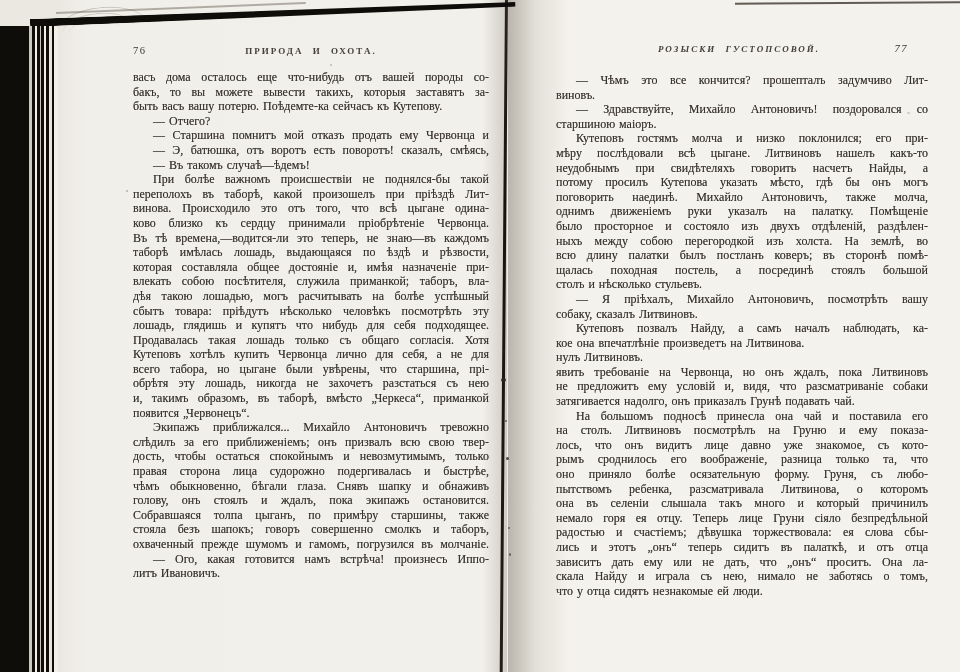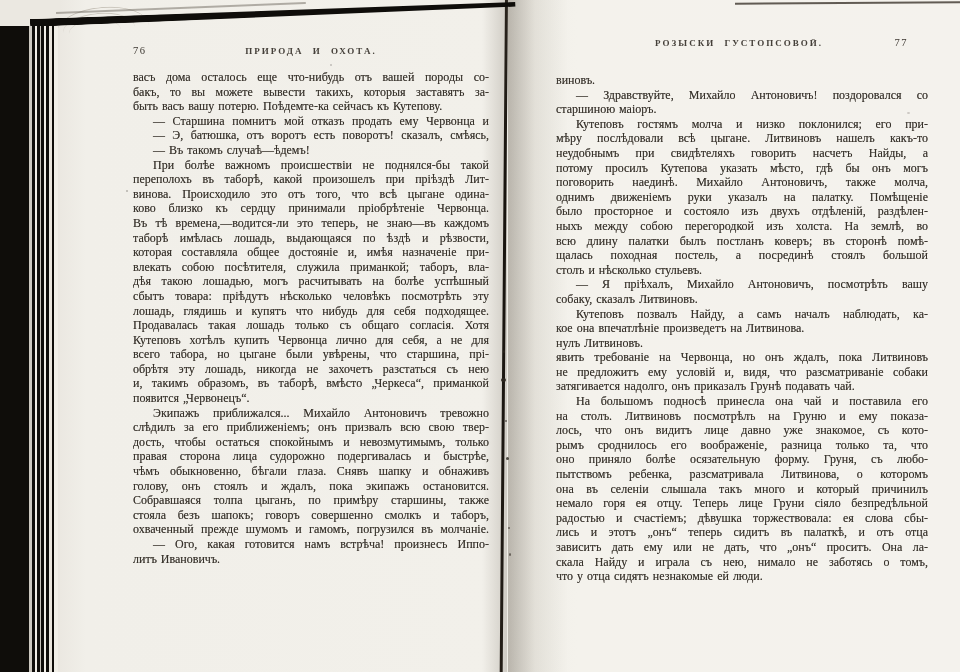--- a/index.html
+++ b/index.html
@@ -40,21 +40,21 @@
     background:linear-gradient(to left, rgba(108,100,88,.26), rgba(242,240,234,0)); }
   .speck { position:absolute; border-radius:50%; background:#2b251e; }
   
   .phead { position:absolute; height:14px; font-size:9px; letter-spacing:2px;
     word-spacing:5px; font-weight:bold; color:#45403a; }
   .phead .ptitle { position:absolute; left:0; right:0; text-align:center; }
   .phead .pnum { position:absolute; top:-1px; font-size:10.5px; font-weight:normal;
     letter-spacing:1.5px; color:#3c3731; }
   .phead.l { left:133px; top:46px; width:356px; }
   .phead.l .pnum { left:0; }
-  .phead.r { left:556px; top:38px; width:366px; }
+  .phead.r { left:556px; top:44px; width:366px;font-style:italic; }
   .phead.r .pnum { right:14px; }
   .col { position:absolute; color:var(--ink, #37322b); font-size:12px; }
   .col.l { left:133px; top:70px; width:356px; }
   .col.r { left:556px; top:73px; width:372px; }
   .bl { height:14.6px; line-height:14.6px; white-space:normal;
     text-align:justify; text-align-last:justify; word-spacing:1px;
     text-shadow:0 0 .35px rgba(55,50,43,.55); }
   .bl.end { text-align-last:left; }
   .bl.ind { text-indent:20px; }
 </style>
@@ -67,20 +67,21 @@
   <div class="sheet r"></div>
 
   <div class="phead l">
     <span class="pnum">76</span>
     <span class="ptitle">ПРИРОДА И ОХОТА.</span>
   </div>
   <div class="col l" id="left-col">
       <div class="bl">васъ дома осталось еще что-нибудь отъ вашей породы со-</div>
       <div class="bl">бакъ, то вы можете вывести такихъ, которыя заставятъ за-</div>
       <div class="bl end">быть васъ вашу потерю. Поѣдемте-ка сейчасъ къ Кутепову.</div>
+      <div class="bl end ind">— Отчего?</div>
       <div class="bl ind">— Старшина помнитъ мой отказъ продать ему Червонца и</div>
       <div class="bl ind">— Э, батюшка, отъ воротъ есть поворотъ! сказалъ, смѣясь,</div>
       <div class="bl end ind">— Въ такомъ случаѣ—ѣдемъ!</div>
       <div class="bl ind">При болѣе важномъ происшествіи не поднялся-бы такой</div>
       <div class="bl">переполохъ въ таборѣ, какой произошелъ при пріѣздѣ Лит-</div>
       <div class="bl">винова. Происходило это отъ того, что всѣ цыгане одина-</div>
       <div class="bl">ково близко къ сердцу принимали пріобрѣтеніе Червонца.</div>
       <div class="bl">Въ тѣ времена,—водится-ли это теперь, не знаю—въ каждомъ</div>
       <div class="bl">таборѣ имѣлась лошадь, выдающаяся по ѣздѣ и рѣзвости,</div>
       <div class="bl">которая составляла общее достояніе и, имѣя назначеніе при-</div>
@@ -105,20 +106,21 @@
       <div class="bl">охваченный прежде шумомъ и гамомъ, погрузился въ молчаніе.</div>
       <div class="bl ind">— Ого, какая готовится намъ встрѣча! произнесъ Иппо-</div>
       <div class="bl end">литъ Ивановичъ.</div>
     </div>
 
   <div class="phead r">
     <span class="ptitle">РОЗЫСКИ ГУСТОПСОВОЙ.</span>
     <span class="pnum">77</span>
   </div>
   <div class="col r" id="right-col">
+      <div class="bl ind">— Чѣмъ это все кончится? прошепталъ задумчиво Лит-</div>
       <div class="bl end">виновъ.</div>
       <div class="bl ind">— Здравствуйте, Михайло Антоновичъ! поздоровался со</div>
       <div class="bl end">старшиною маіоръ.</div>
       <div class="bl ind">Кутеповъ гостямъ молча и низко поклонился; его при-</div>
       <div class="bl">мѣру послѣдовали всѣ цыгане. Литвиновъ нашелъ какъ-то</div>
       <div class="bl">неудобнымъ при свидѣтеляхъ говорить насчетъ Найды, а</div>
       <div class="bl">потому просилъ Кутепова указать мѣсто, гдѣ бы онъ могъ</div>
       <div class="bl">поговорить наединѣ. Михайло Антоновичъ, также молча,</div>
       <div class="bl">однимъ движеніемъ руки указалъ на палатку. Помѣщеніе</div>
       <div class="bl">было просторное и состояло изъ двухъ отдѣленій, раздѣлен-</div>

